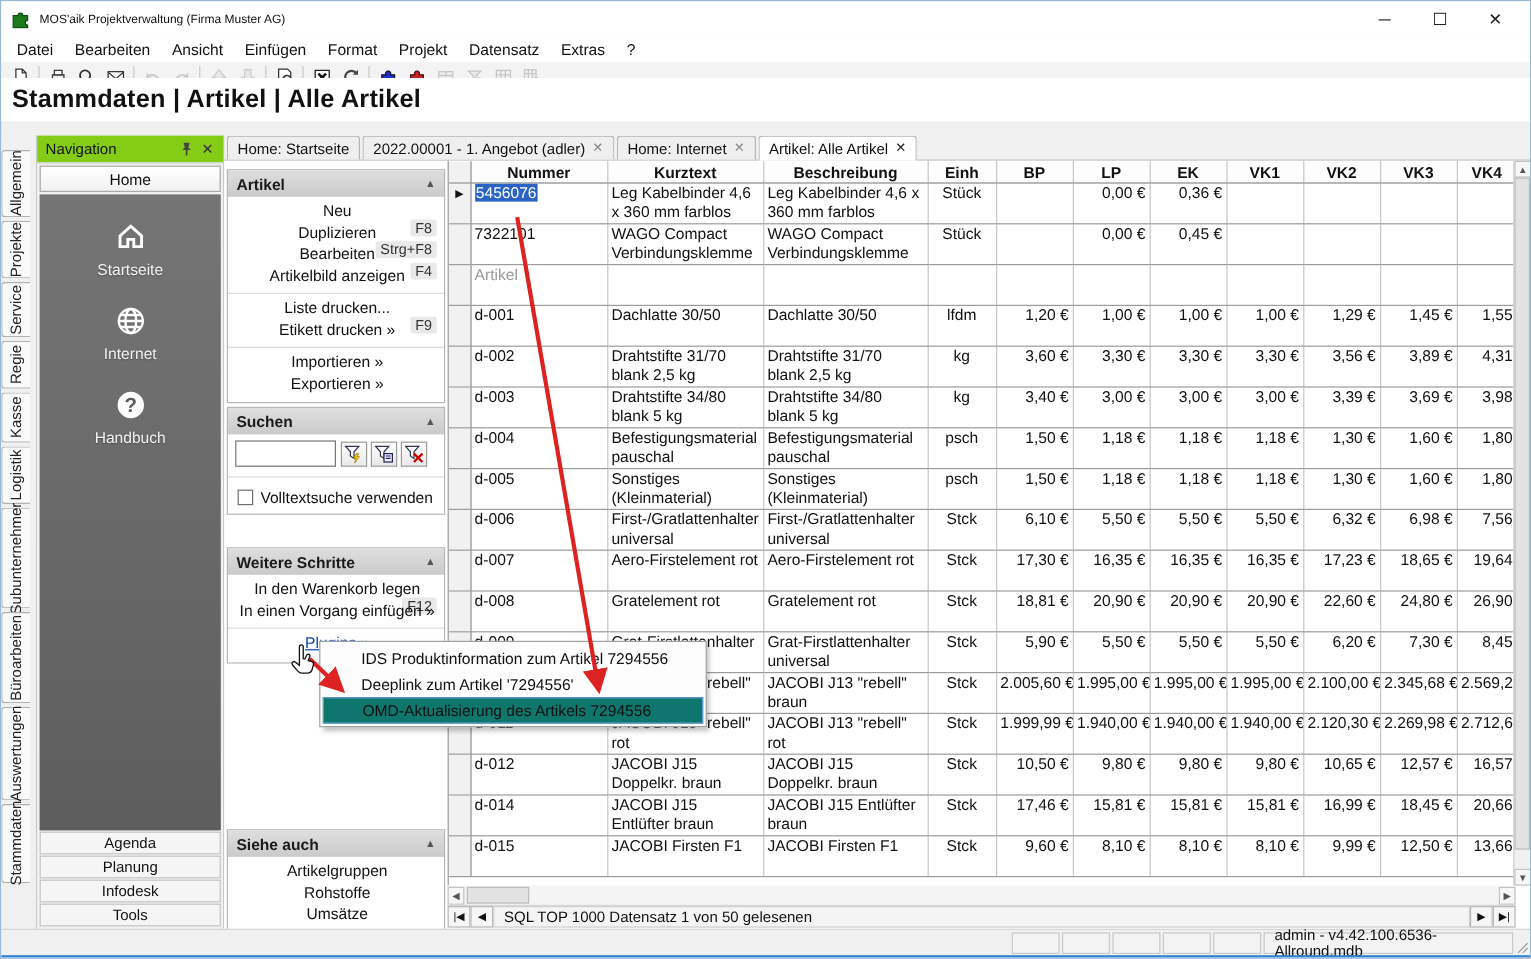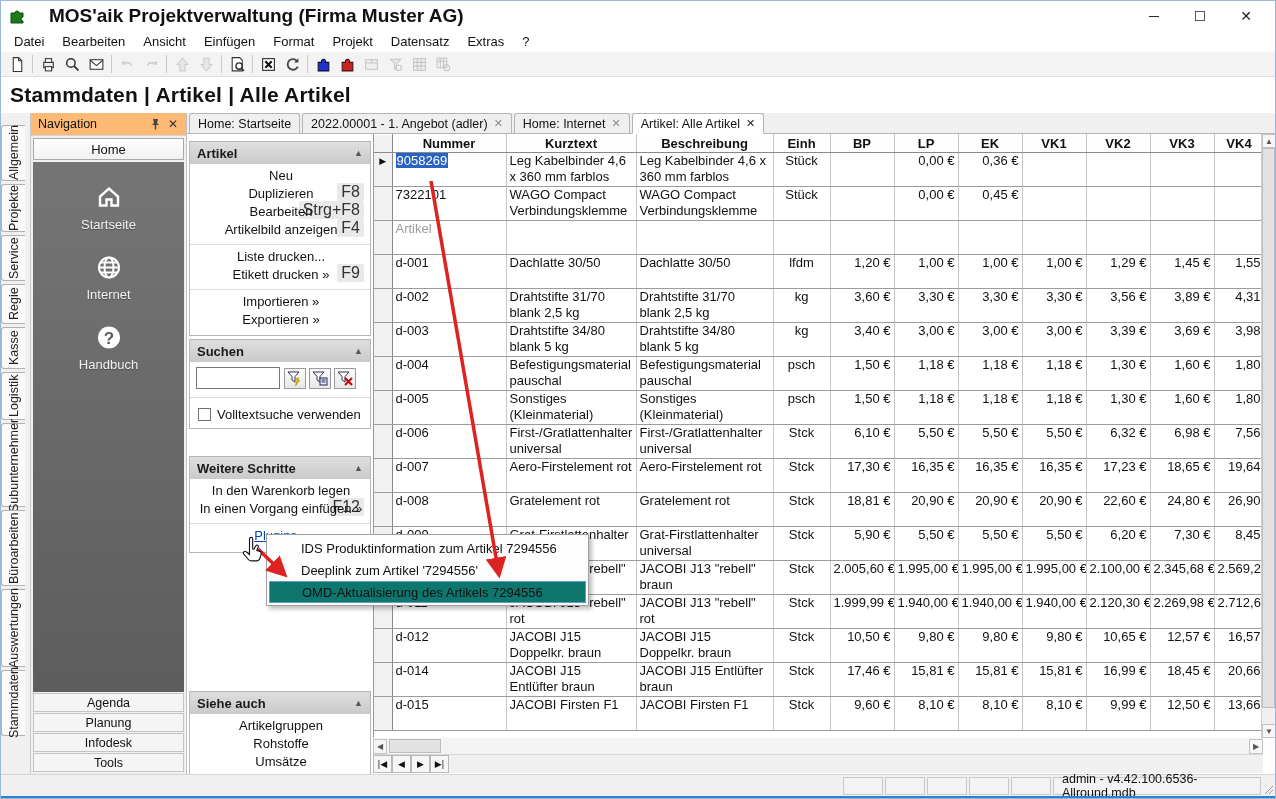--- a/index.html
+++ b/index.html
@@ -3,55 +3,55 @@
 <meta charset="utf-8">
 <style>
   * { margin:0; padding:0; box-sizing:border-box; }
   html,body { width:1276px; height:799px; overflow:hidden; }
   body { font-family:"Liberation Sans","DejaVu Sans",sans-serif; font-size:13px; color:#111;
          background:#f0f0f0; position:relative; border:1px solid #9ab8d8; }
 
   
   #titlebar { position:absolute; left:0; top:0; width:100%; height:30px; background:#fff;
               display:flex; align-items:center; padding-left:8px; }
-  #titlebar .apptitle { margin-left:24px; font-size:19px;font-weight:bold; }
+  #titlebar .apptitle { margin-left:8px; font-size:10px; }
   #winbtns { position:absolute; right:6px; top:0; height:30px; display:flex; }
   .winbtn { width:46px; height:30px; display:flex; align-items:center; justify-content:center;
             font-size:14px; color:#222; }
 
   
   #menubar { position:absolute; left:0; top:30px; width:100%; height:21px; background:#fff;
              display:flex; align-items:center; padding-left:4px; }
   .menuitem { padding:2px 9px; font-size:13px; }
 
   
   #toolbar { position:absolute; left:0; top:51px; width:100%; height:25px; background:#f3f3f3;
              border-bottom:1px solid #ddd; display:flex; align-items:center; padding-left:4px; }
   .tbico { width:24px; height:21px; display:flex; align-items:center; justify-content:center; }
   .tbico.disabled { opacity:.42; filter:grayscale(1); }
   .tbsep { width:1px; height:18px; background:#c9c9c9; margin:0 3px; }
 
   
-  #pagetitle { position:absolute; left:0; top:76px; width:100%; height:36px; background:#fff;
+  #pagetitle { position:absolute; left:0; top:64px; width:100%; height:36px; background:#fff;
                display:flex; align-items:center; padding-left:9px; }
   #pagetitle h1 { font-size:21px; font-weight:bold; letter-spacing:.2px; }
 
   
   #vstrip { position:absolute; left:0; top:112px; width:30px; bottom:24px; background:#f0f0f0;
             border-right:1px solid #c8c8c8; padding-top:12px; }
   .vtab { writing-mode:vertical-rl; transform:rotate(180deg); background:#fafafa;
           border:1px solid #b2b2b2; border-left:none; border-radius:0 3px 3px 0;
           width:24px; margin:0 0 3px 0; display:flex; align-items:center; justify-content:center;
           font-size:12.5px; color:#222; }
 
   
   #navpanel { position:absolute; left:30px; top:112px; width:156px; bottom:24px;
               background:#f0f0f0; border-right:1px solid #c0c0c0; }
   #navhead { height:23px; display:flex; align-items:center; border-bottom:1px solid #d5d5d5;
-             padding:0 4px 0 7px; background:#fdba74; }
+             padding:0 4px 0 7px; background:#84cc16; }
   #navhead .t { flex:1; font-size:12.5px; }
   #navhead .hbtn { width:18px; height:18px; display:flex; align-items:center; justify-content:center;
                    font-size:12px; color:#333; font-weight:bold; }
   #homebtn { margin:2px 2px 0 2px; height:22px; background:linear-gradient(#ffffff,#f1f1f1);
              border:1px solid #a9a9a9; display:flex; align-items:center; justify-content:center;
              font-size:13px; }
   #navdark { position:absolute; left:2px; right:2px; top:49px; bottom:82px;
              background:linear-gradient(#757575,#5d5d5d); }
   .navitem { display:flex; flex-direction:column; align-items:center; margin-top:22px; }
   .navitem .lbl { color:#f2f2f2; font-size:13px; margin-top:3px;
@@ -74,21 +74,21 @@
   #content { position:absolute; left:186px; top:133px; right:0; bottom:24px; background:#fff; }
 
   
   #actionpane { position:absolute; left:0; top:0; width:186px; bottom:0; background:#fff; }
   .panel { position:absolute; left:2px; width:182px; background:#fff; border:1px solid #b7b7b7; }
   .phead { height:22px; background:linear-gradient(#dedede,#cacaca); display:flex; align-items:center;
            padding:0 7px; font-weight:bold; font-size:13px; color:#1a1a1a; }
   .phead .arr { margin-left:auto; font-size:9px; color:#555; }
   .pitem { height:18px; display:flex; align-items:center; padding:0 6px 0 8px; font-size:13px;flex-direction:column; }
   .pitem .sc { margin-left:auto; background:#e9e9e9; border-radius:2px; padding:0 4px;
-               font-size:16px; color:#333; }
+               font-size:12px; color:#333; }
   .psep { border-top:1px solid #dcdcdc; margin:4px 0; }
   .plink { color:#0645ad; text-decoration:underline; }
   #searchrow { display:flex; align-items:center; padding:5px 4px 4px 6px; }
   #searchbox { width:84px; height:22px; border:1px solid #777; background:#fff; margin-right:4px; }
   .fbtn { width:22px; height:21px; border:1px solid #9a9a9a; background:linear-gradient(#fdfdfd,#e8e8e8);
           display:flex; align-items:center; justify-content:center; margin-right:3px; }
   #checkrow { display:flex; align-items:center; padding:5px 6px 6px 8px; }
   #checkbox { width:13px; height:13px; border:1px solid #707070; background:#fff; margin-right:6px; }
 
   
@@ -516,21 +516,21 @@
             <th>EK</th>
             <th>VK1</th>
             <th>VK2</th>
             <th>VK3</th>
             <th>VK4</th>
           </tr>
         </thead>
       <tbody id="gridbody">
           <tr>
             <td class="selcol">▶</td>
-            <td><span class="sel">9058269</span></td>
+            <td><span class="sel">5456076</span></td>
             <td>Leg Kabelbinder 4,6 x 360 mm farblos</td>
             <td>Leg Kabelbinder 4,6 x 360 mm farblos</td>
             <td class="ctr">Stück</td>
             <td class="num"></td>
             <td class="num">0,00 €</td>
             <td class="num">0,36 €</td>
             <td class="num"></td>
             <td class="num"></td>
             <td class="num"></td>
             <td class="num"></td>
@@ -771,20 +771,21 @@
 
   <div id="hscroll">
     <div class="sbtn">◀</div>
     <div id="hthumb"></div>
     <div class="sbtn" id="hright">▶</div>
   </div>
 
   <div id="recnav">
     <div class="recbtn">|◀</div>
     <div class="recbtn">◀</div>
+    <div id="rectext">SQL TOP 1000 Datensatz 1 von 50 gelesenen</div>
     <div class="recbtn">▶</div>
     <div class="recbtn">▶|</div>
   </div>
 </div>
 
 <div id="statusbar">
   <div class="sseg"></div>
   <div class="sseg"></div>
   <div class="sseg"></div>
   <div class="sseg"></div>

